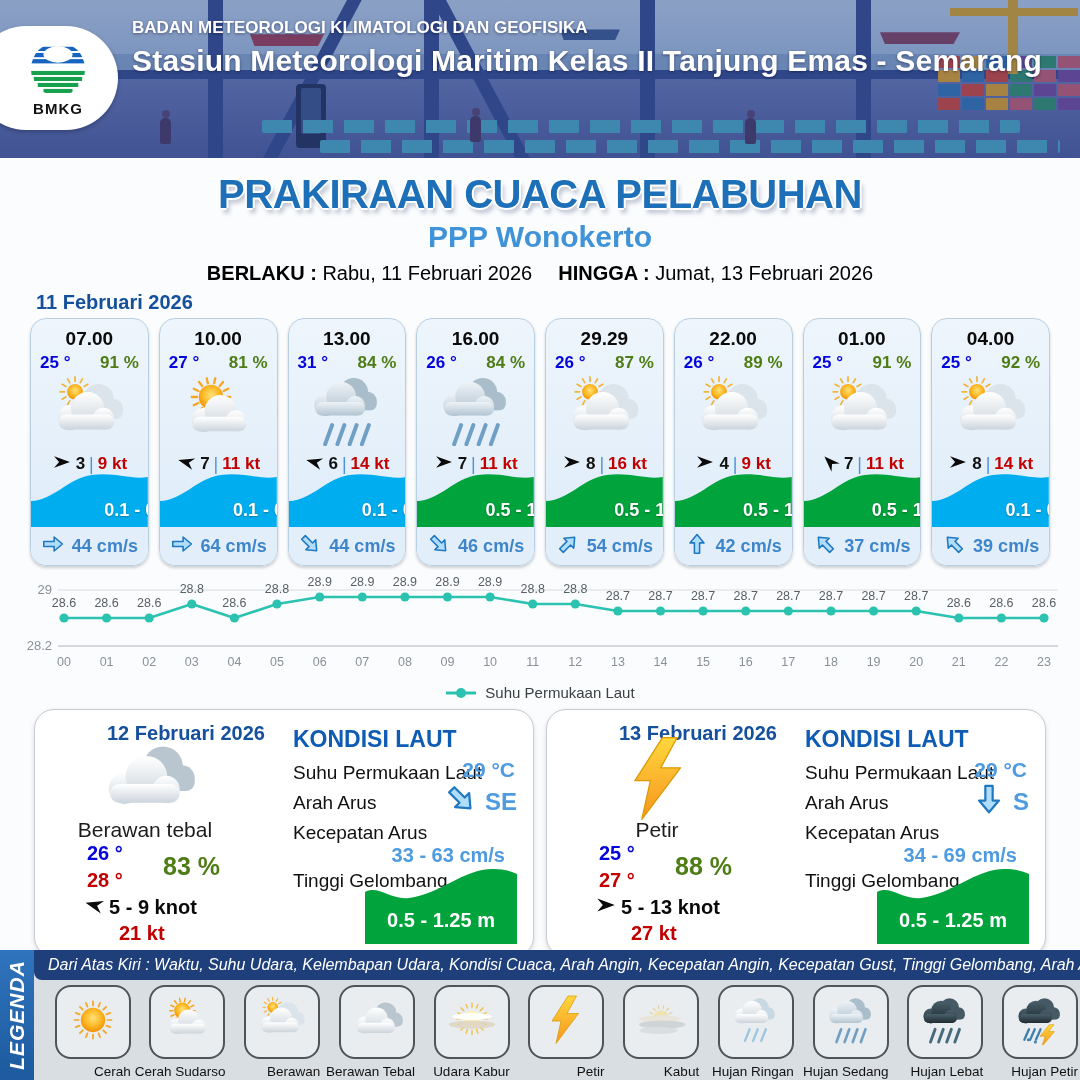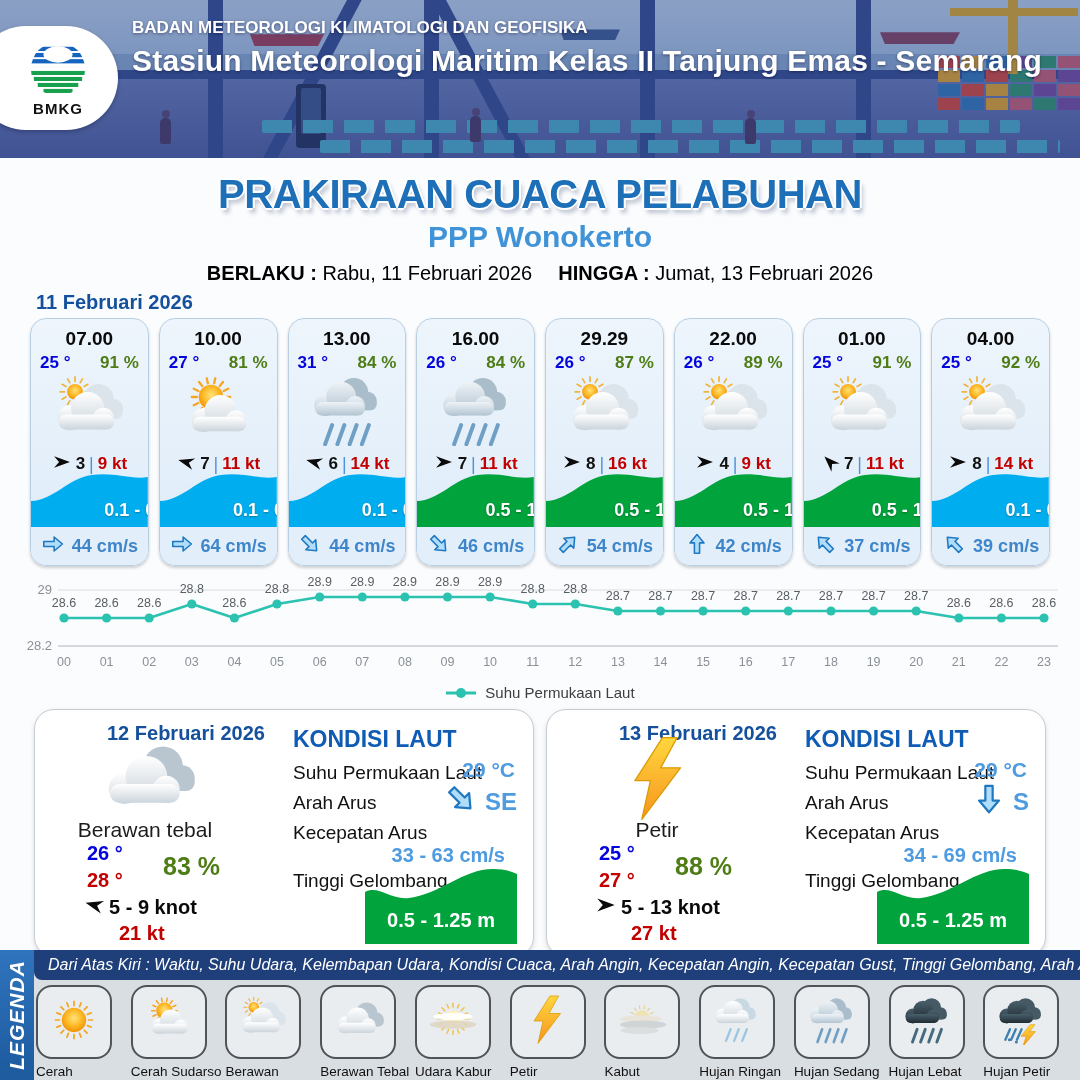--- a/index.html
+++ b/index.html
@@ -88,21 +88,21 @@
   .sea-wavebox svg{position:absolute;inset:0;width:100%;height:100%;}
   .sea-wavetext{position:absolute;bottom:12px;width:100%;text-align:center;color:#fff;font-weight:bold;font-size:20px;}
   
   .footer{position:absolute;left:0;right:0;bottom:0;height:130px;background:#d9dee3;}
   .leg-bar{position:absolute;left:0;top:0;bottom:0;width:34px;background:linear-gradient(180deg,#2f74bd,#1d5a9e);
            display:flex;align-items:center;justify-content:center;}
   .leg-bar span{transform:rotate(-90deg);font-weight:bold;font-style:italic;font-size:21px;color:#fff;letter-spacing:1px;white-space:nowrap;}
   .leg-note{position:absolute;left:34px;right:0;top:0;height:30px;background:#1e3f7a;color:#fff;font-style:italic;
             font-size:16px;line-height:30px;padding-left:14px;border-bottom-left-radius:8px;white-space:nowrap;overflow:hidden;}
   .leg-items{position:absolute;left:36px;right:2px;top:32px;bottom:0;display:flex;}
-  .leg-item{flex:1;display:flex;flex-direction:column;align-items:flex-start;justify-content:flex-start;padding-top:3px;}
+  .leg-item{flex:1;display:flex;flex-direction:column;align-items:flex-end;justify-content:flex-start;padding-top:3px;}
   .leg-box{width:72px;height:70px;border:2px solid #4f5459;border-radius:16px;background:#e9edf0;
            display:flex;align-items:center;justify-content:center;}
   .leg-box svg{width:58px;height:50px;}
   .leg-label{margin-top:5px;font-size:13.5px;color:#111;white-space:nowrap;}
 </style>
 </head>
 <body>
 
 <div class="page">
 

